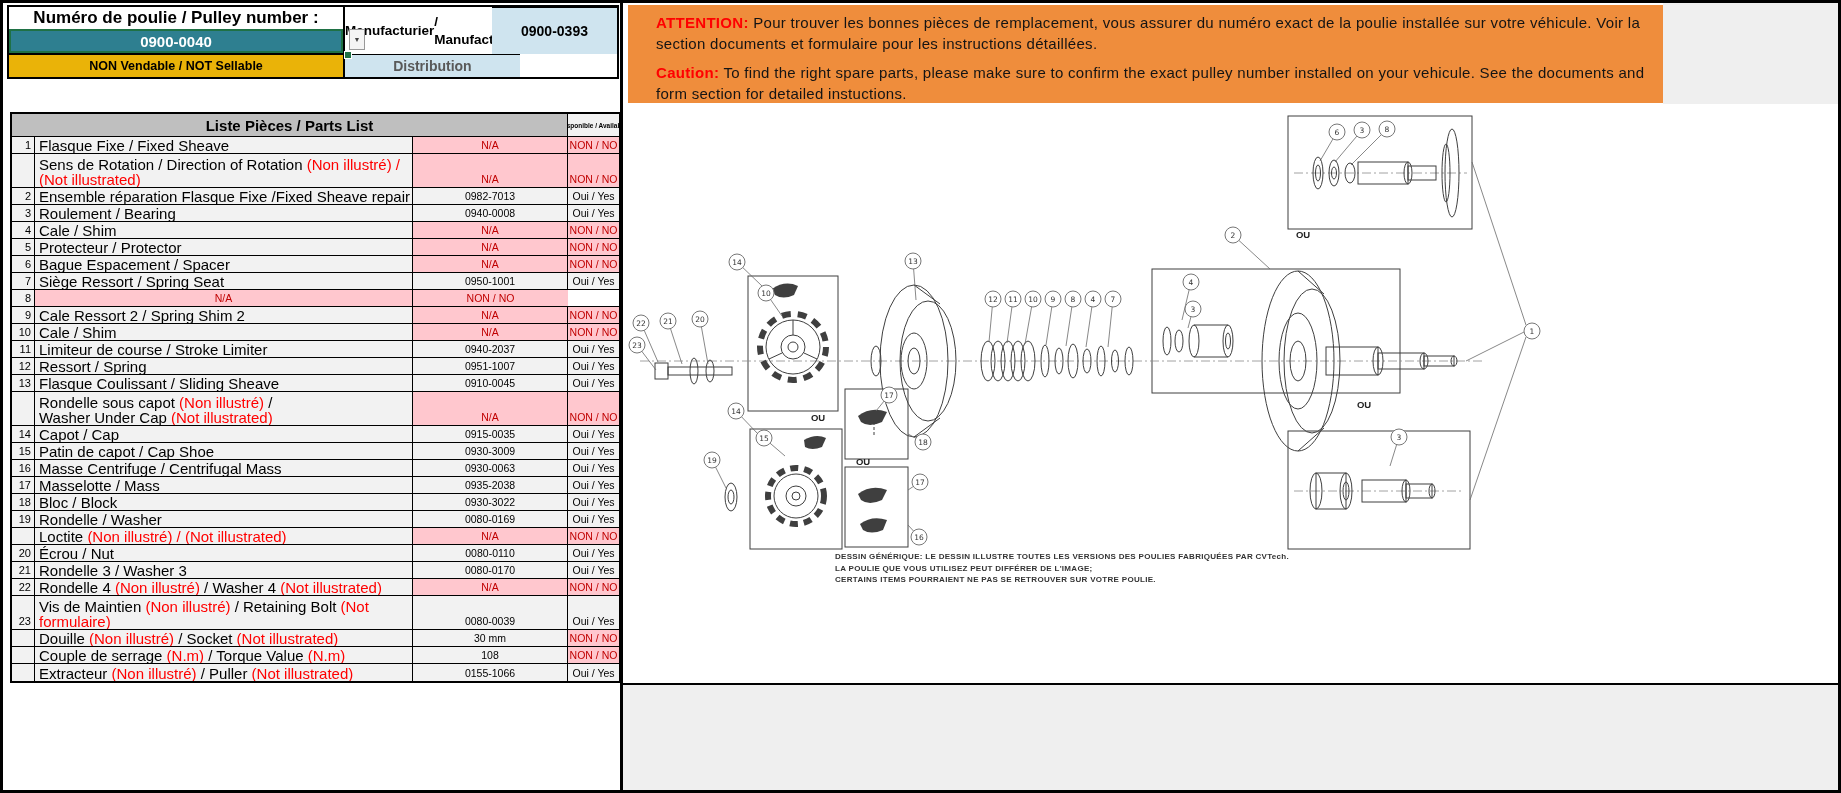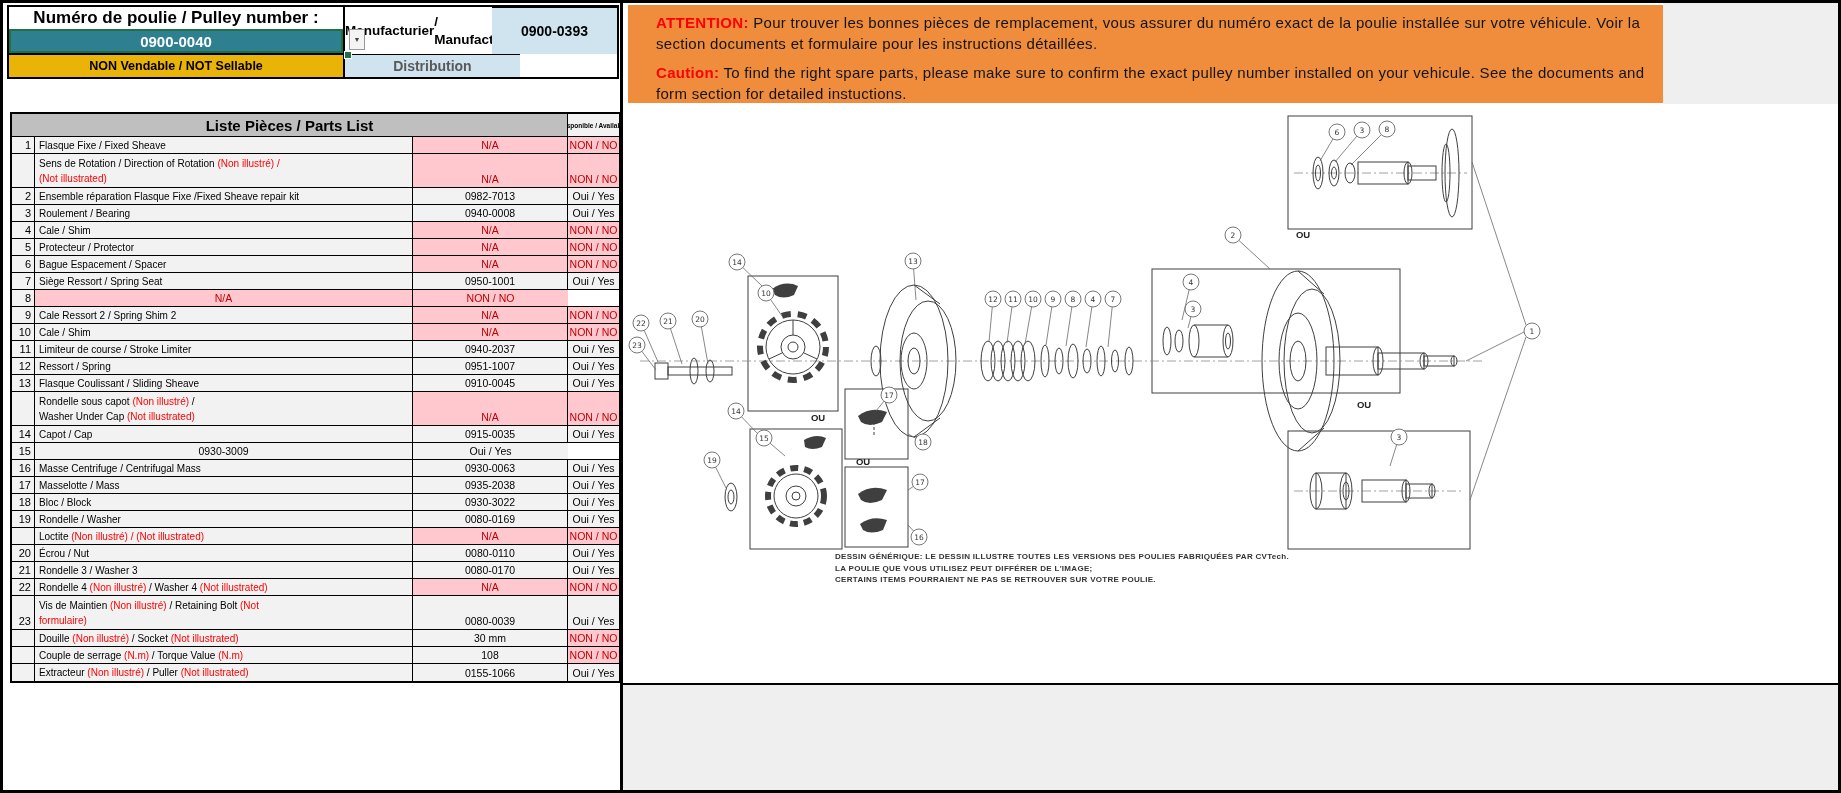--- a/index.html
+++ b/index.html
@@ -37,22 +37,22 @@
           font-weight:bold;font-size:15px;border-right:1px solid #000;box-sizing:border-box}
   .pavail{background:var(--cell_bg);display:flex;align-items:center;justify-content:center;
           font-weight:bold;font-size:6.5px;white-space:nowrap;overflow:hidden}
   .prow{display:grid;grid-template-columns:23px 378px 155px 51px;height:17px;
         border-bottom:1px solid #000;box-sizing:border-box}
   .prow:last-child{border-bottom:none}
   .prow.tall{height:34px}
   .c{box-sizing:border-box;background:var(--cell_bg);overflow:hidden}
   .c.num{border-right:1px solid #000;display:flex;align-items:center;justify-content:flex-end;
          padding-right:3px;font-size:11px}
-  .c.desc{border-right:1px solid #000;display:flex;flex-direction:column;justify-content:center;
-          padding-left:4px;font-size:10px;line-height:15px;white-space:nowrap}
+  .c.desc{border-right:1px solid #000;display:flex;flex-direction:column;justify-content:flex-end;
+          padding-left:4px;font-size:15px;line-height:15px;white-space:nowrap}
   .c.val{display:flex;align-items:center;justify-content:center;font-size:10.5px;border-right:1px solid #000}
   .c.val.last{border-right:none}
   .pink{background:var(--pink)!important;color:var(--dark_red)}
   .red{color:var(--red)}
   .prow.tall .c.num{align-items:flex-end;padding-bottom:2px}
   .prow.tall .c.val{align-items:flex-end;padding-bottom:2px}
 
   
   .banner{position:absolute;left:628px;top:5px;width:1035px;height:98px;background:var(--banner);
           box-sizing:border-box;padding:7px 12px 0;z-index:4}
@@ -222,20 +222,23 @@
       <div class="prow">
         <div class="c num">14</div>
         <div class="c desc">
           <div><span>Capot / Cap</span></div>
         </div>
         <div class="c val">0915-0035</div>
         <div class="c val last">Oui / Yes</div>
       </div>
       <div class="prow">
         <div class="c num">15</div>
+        <div class="c desc">
+          <div><span>Patin de capot / Cap Shoe</span></div>
+        </div>
         <div class="c val">0930-3009</div>
         <div class="c val last">Oui / Yes</div>
       </div>
       <div class="prow">
         <div class="c num">16</div>
         <div class="c desc">
           <div><span>Masse Centrifuge / Centrifugal Mass</span></div>
         </div>
         <div class="c val">0930-0063</div>
         <div class="c val last">Oui / Yes</div>

